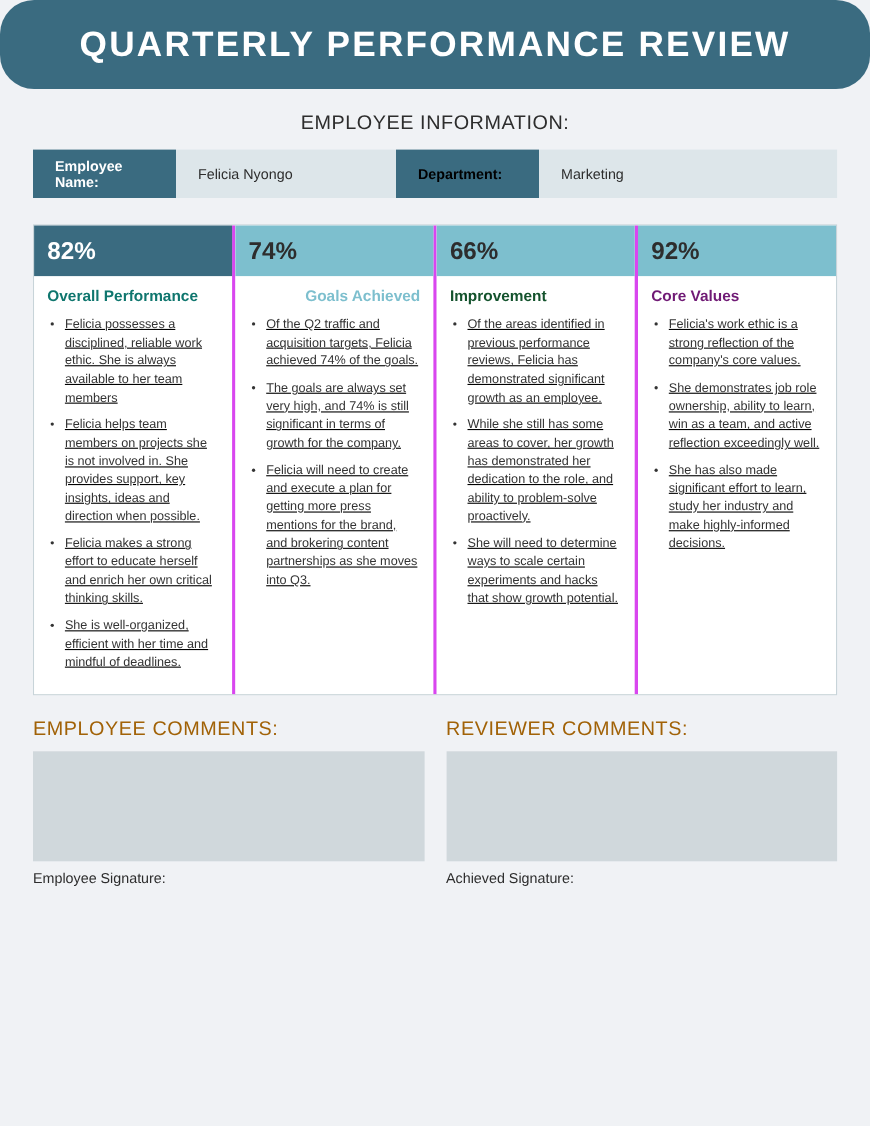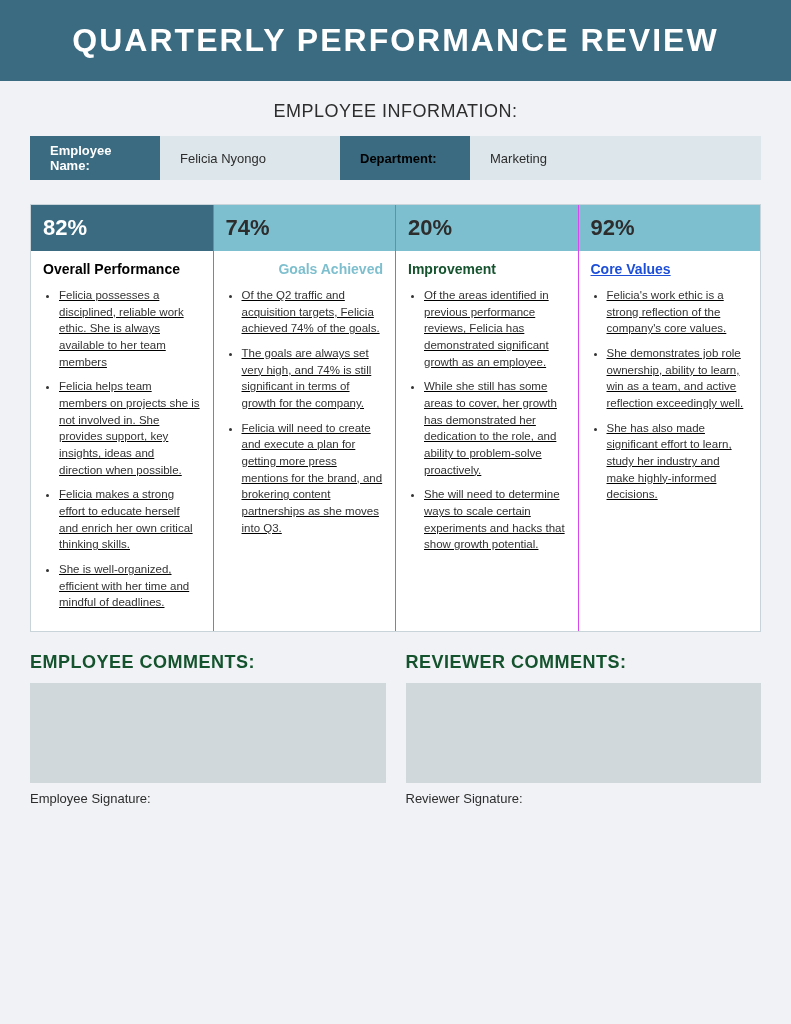--- a/index.html
+++ b/index.html
@@ -12,20 +12,21 @@
     .page {
       width: 791px;
       min-height: 1024px;
       background: #f0f2f5;
       padding: 0 0 30px 0;
     }
     .header {
       background: #3a6b80;
       padding: 22px 20px;
       text-align: center;
+      border-radius: 31px;
     }
     .header h1 {
       color: #ffffff;
       font-size: 32px;
       font-weight: 900;
       letter-spacing: 2px;
       text-transform: uppercase;
     }
     .content {
       padding: 20px 30px;
@@ -49,65 +50,65 @@
     }
     .info-label {
       background: #3a6b80;
       color: #ffffff;
       font-weight: 700;
       width: 130px;
     }
     .info-value {
       background: #dde6ea;
       color: #2d2d2d;
-      width: 180px;
+      width: 200px;
     }
     .info-label2 {
       background: #3a6b80;
       color: #000000;
       font-weight: 700;
       width: 130px;
     }
     .info-value2 {
       background: #dde6ea;
       color: #2d2d2d;
     }
     .metrics-row {
       display: flex;
       gap: 0;
       margin-bottom: 20px;
       border: 1px solid #c8d4d9;
     }
     .metric-col {
       flex: 1;
-      border-right: 1px solid #d946ef;
+      border-right: 3px solid #d946ef;
       background: #ffffff;
     }
     .metric-col:last-child {
       border-right: none;
     }
     .metric-header {
       padding: 10px 12px;
       font-size: 22px;
       font-weight: 700;
       color: #2d2d2d;
     }
     .metric-header-1 { background: #3a6b80; color: #ffffff; }
     .metric-header-2 { background: #7dbfce; color: #2d2d2d; }
     .metric-header-3 { background: #7dbfce; color: #2d2d2d; }
     .metric-header-4 { background: #7dbfce; color: #2d2d2d; }
     .metric-category {
       font-size: 14px;
       font-weight: 700;
       padding: 10px 12px 4px 12px;
     }
-    .cat-1 { color: #000000; }
+    .cat-1 { color: #0f766e; }
     .cat-2 { color: #7dbfce; text-align: right; }
     .cat-3 { color: #14532d; }
-    .cat-4 { color: #1d4ed8; text-decoration: underline; }
+    .cat-4 { color: #701a75; }
     .metric-body {
       padding: 6px 12px 12px 12px;
       text-decoration: underline;
     }
     .metric-body ul {
       list-style: disc;
       padding-left: 16px;
     }
     .metric-body ul li {
       font-size: 11.5px;
@@ -118,22 +119,22 @@
     .comments-section {
       display: flex;
       gap: 20px;
       margin-top: 10px;
     }
     .comment-block {
       flex: 1;
     }
     .comment-label {
       font-size: 18px;
-      font-weight: 700;
-      color: #14532d;
+      font-weight: 400;
+      color: #a16207;
       margin-bottom: 10px;
       text-transform: uppercase;
       letter-spacing: 0.5px;
     }
     .comment-box {
       background: #d0d8dc;
       width: 100%;
       height: 100px;
       border: none;
       display: block;
@@ -185,21 +186,21 @@
           <div class="metric-category cat-2">Goals Achieved</div>
           <div class="metric-body">
             <ul>
               <li>Of the Q2 traffic and acquisition targets, Felicia achieved 74% of the goals.</li>
               <li>The goals are always set very high, and 74% is still significant in terms of growth for the company.</li>
               <li>Felicia will need to create and execute a plan for getting more press mentions for the brand, and brokering content partnerships as she moves into Q3.</li>
             </ul>
           </div>
         </div>
         <div class="metric-col">
-          <div class="metric-header metric-header-3">20%</div>
+          <div class="metric-header metric-header-3">66%</div>
           <div class="metric-category cat-3">Improvement</div>
           <div class="metric-body">
             <ul>
               <li>Of the areas identified in previous performance reviews, Felicia has demonstrated significant growth as an employee.</li>
               <li>While she still has some areas to cover, her growth has demonstrated her dedication to the role, and ability to problem-solve proactively.</li>
               <li>She will need to determine ways to scale certain experiments and hacks that show growth potential.</li>
             </ul>
           </div>
         </div>
         <div class="metric-col">
@@ -217,17 +218,17 @@
 
     <div class="comments-section">
       <div class="comment-block">
         <div class="comment-label">EMPLOYEE COMMENTS:</div>
         <div class="comment-box"></div>
         <div class="signature-line">Employee Signature:</div>
       </div>
       <div class="comment-block">
         <div class="comment-label">REVIEWER COMMENTS:</div>
         <div class="comment-box"></div>
-        <div class="signature-line">Reviewer Signature:</div>
+        <div class="signature-line">Achieved Signature:</div>
       </div>
     </div>
   </div>
 </div>
 
 </body></html>

